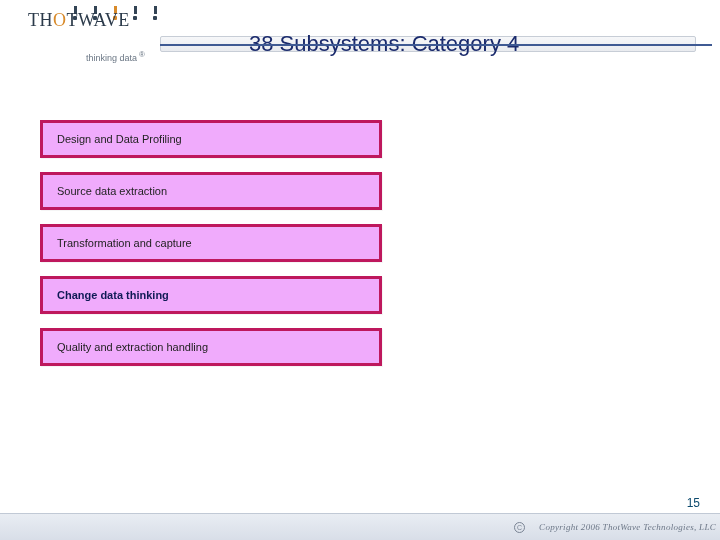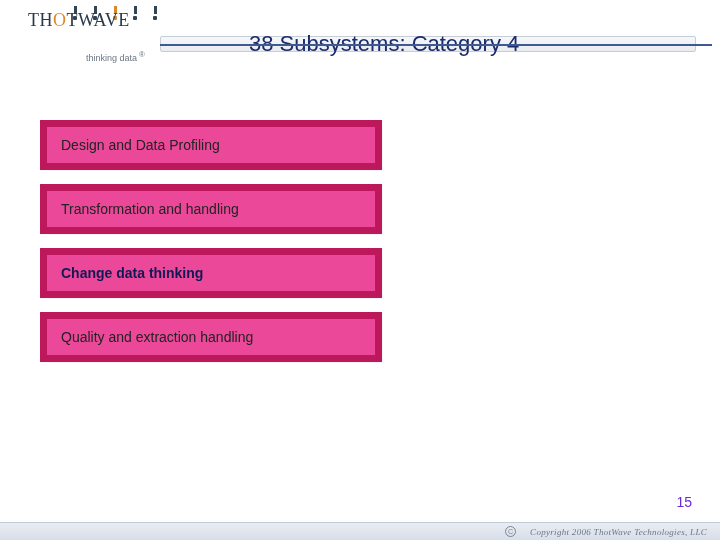--- a/index.html
+++ b/index.html
@@ -34,38 +34,38 @@
   .mark.o .dot { background: #d88a2a; }
 
   .logo-word { position: absolute; top: 4px; left: 0; font-family: Liberation Serif, serif; letter-spacing: 0.5px; color: #2b3a4a; font-size: 18px; }
   .logo-word .o { color: #d88a2a; }
   .logo-tag { position: absolute; top: 44px; left: 58px; font-size: 9px; color: #6a7684; }
   .logo-reg { font-size: 8px; color: #6a7684; vertical-align: super; margin-left: 2px; }
 
   
   .list { position: absolute; top: 120px; left: 40px; width: 342px; }
   .box {
-    border: 7px solid #be185d;
-    background: #ec4899;
+    border: 3px solid #be185d;
+    background: #f0abfc;
     padding: 10px 14px;
     margin-bottom: 14px;
-    font-size: 14px;
+    font-size: 11px;
     color: #222;
     box-shadow: 1px 1px 0 rgba(0,0,0,0.04);
   }
   .box.active { font-weight: bold; color: #0f1a55; }
 
   
-  .pagenum { position: absolute; right: 28px; bottom: 30px; font-size: 14px; color: #6d28d9; }
+  .pagenum { position: absolute; right: 20px; bottom: 30px; font-size: 12px; color: #0c4a6e; }
   .footer-bar {
-    position: absolute; left: 0; right: 0; bottom: 0; height: 18px;
+    position: absolute; left: 0; right: 0; bottom: 0; height: 27px;
     background: linear-gradient(#e9edf3, #d8dee8);
     border-top: 1px solid #c1c9d5;
     display: flex; align-items: center; justify-content: flex-end;
-    padding-right: 13px; gap: 14px;
+    padding-right: 4px; gap: 14px;
   }
   .copyright-icon {
     width: 11px; height: 11px; border: 1px solid #7a8494; border-radius: 50%;
     display: inline-flex; align-items: center; justify-content: center;
     font-size: 7px; color: #7a8494; line-height: 1;
   }
   .footer-text { font-size: 9px; color: #6d7888; font-style: italic; font-family: Georgia, serif; letter-spacing: 0.3px; }
 </style>
 </head>
 <body>
@@ -108,21 +108,24 @@
         <span>thinking data</span><span class="logo-reg">®</span>
       </div>
     </div>
   </div>
 
   <div class="list">
     <div class="box">
       <span>Design and Data Profiling</span>
     </div>
     <div class="box">
-      <span>Transformation and handling</span>
+      <span>Source data extraction</span>
+    </div>
+    <div class="box">
+      <span>Transformation and capture</span>
     </div>
     <div class="box active">
       <span>Change data thinking</span>
     </div>
     <div class="box">
       <span>Quality and extraction handling</span>
     </div>
   </div>
 
   <div class="pagenum">15</div>

